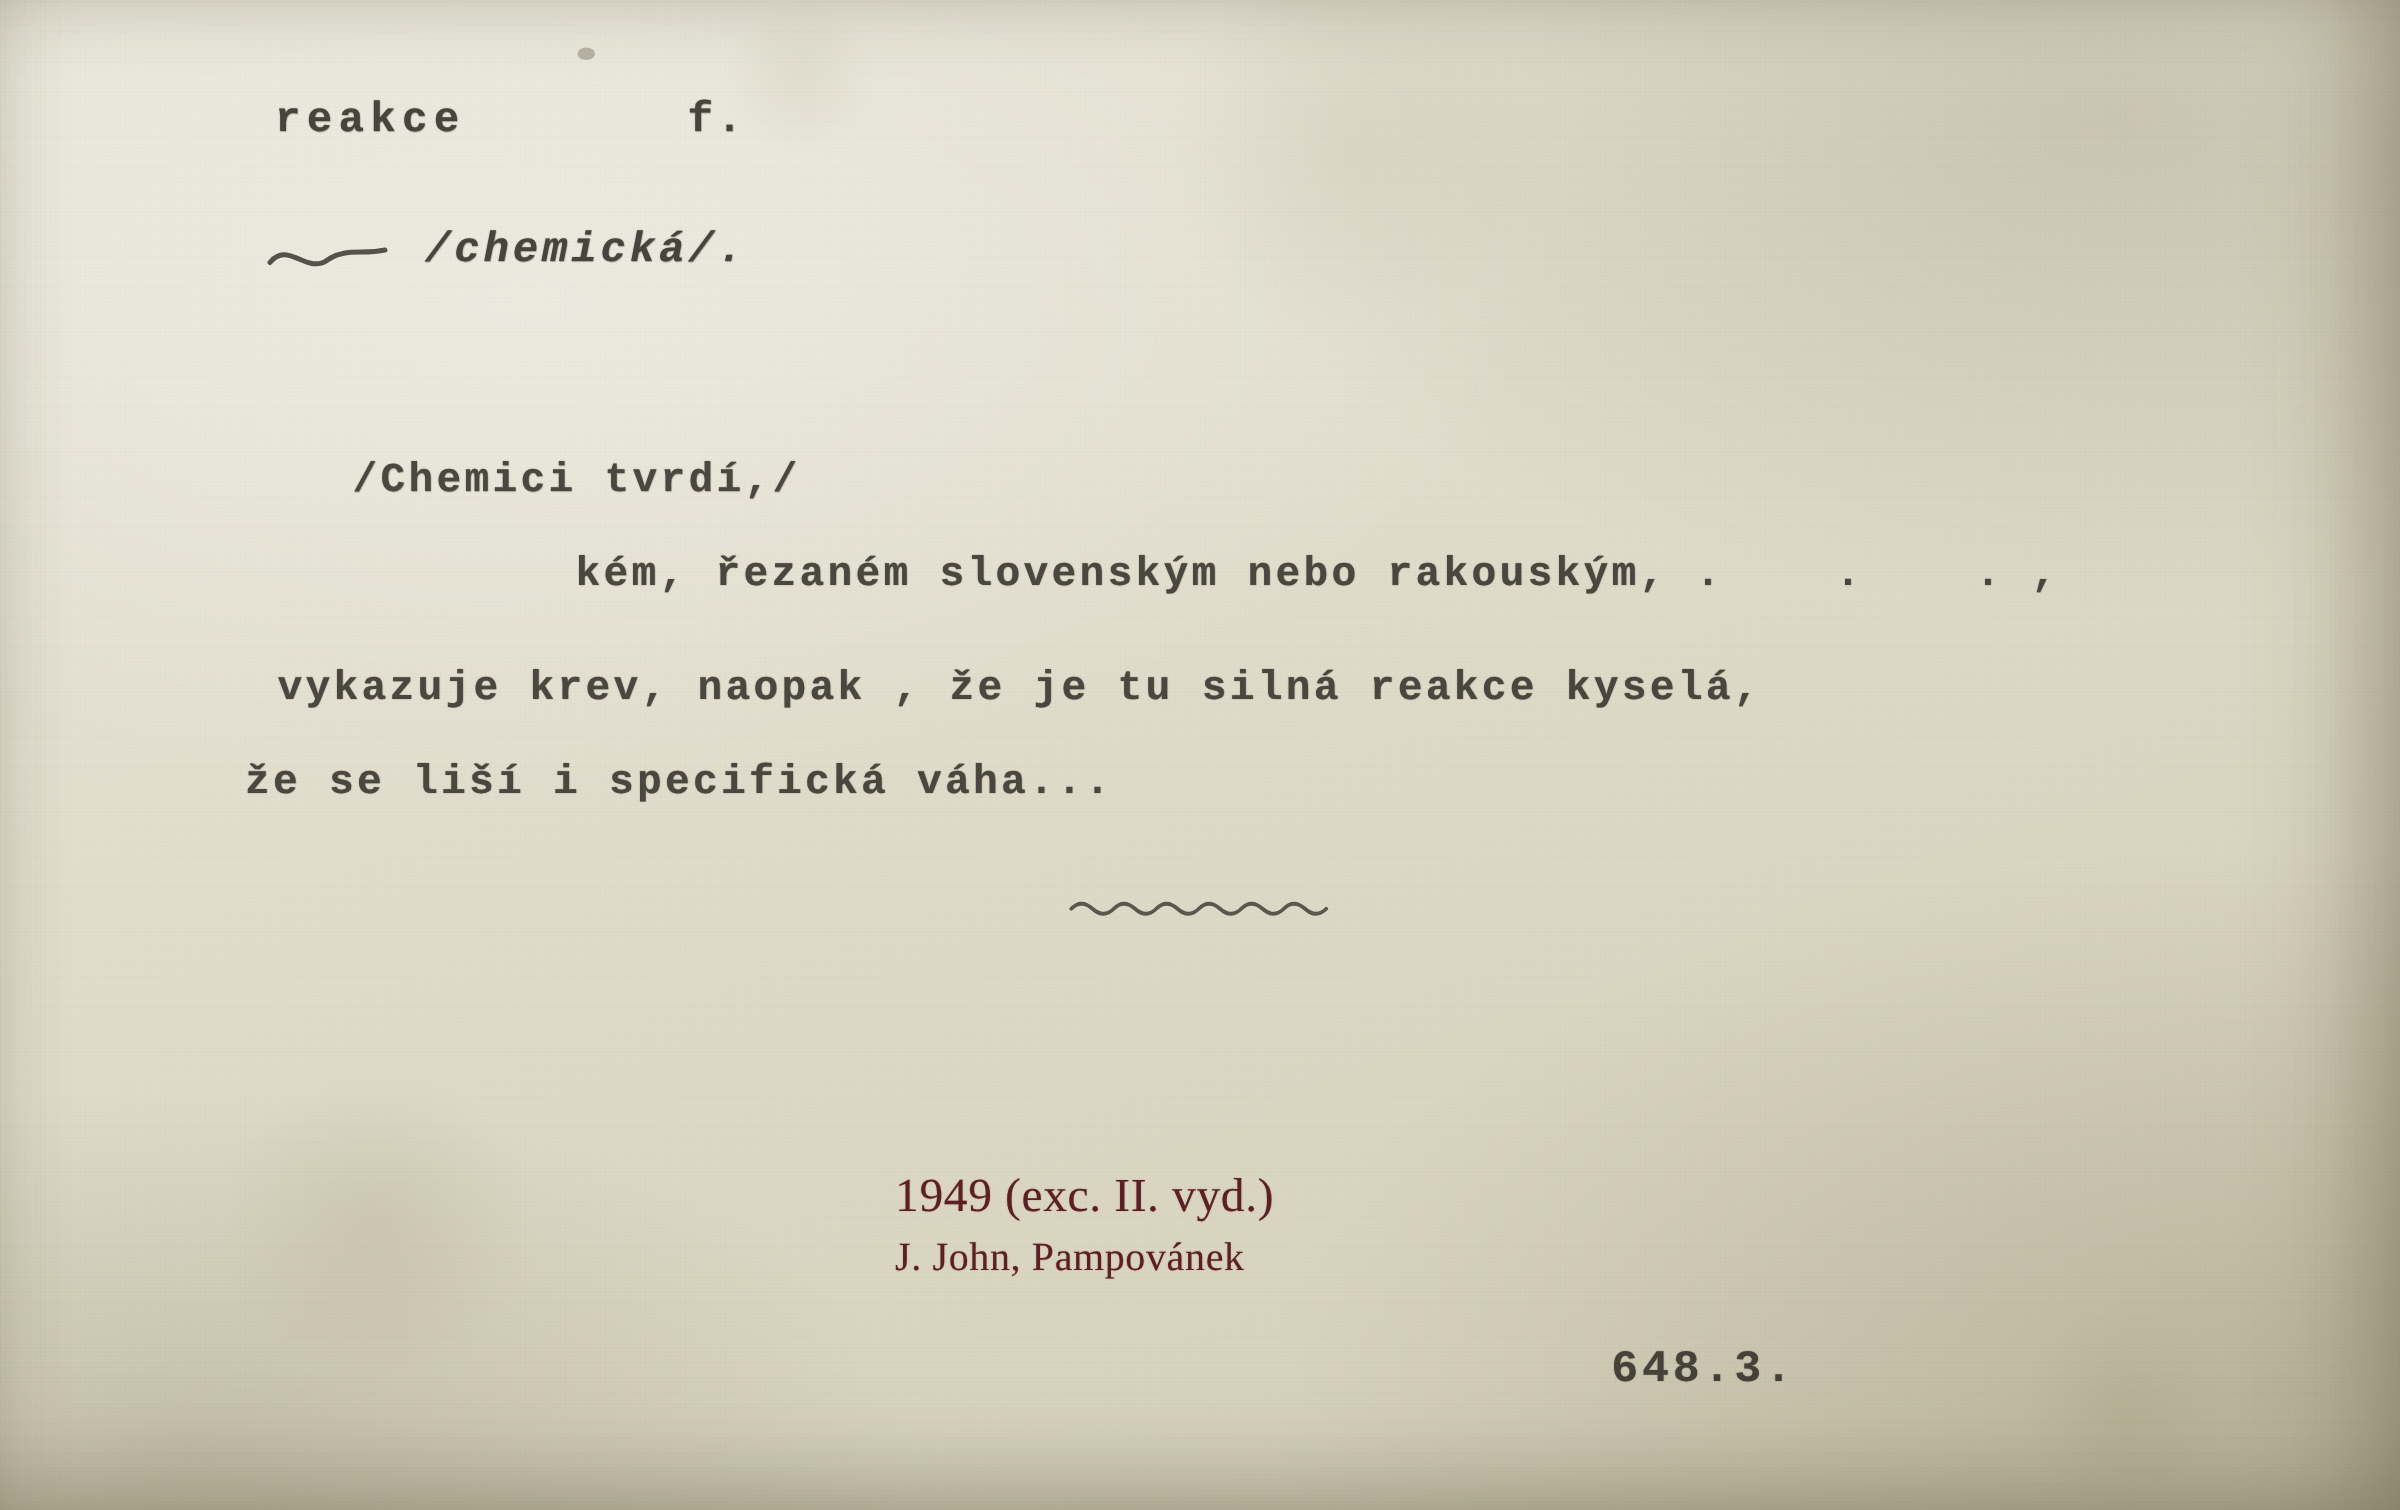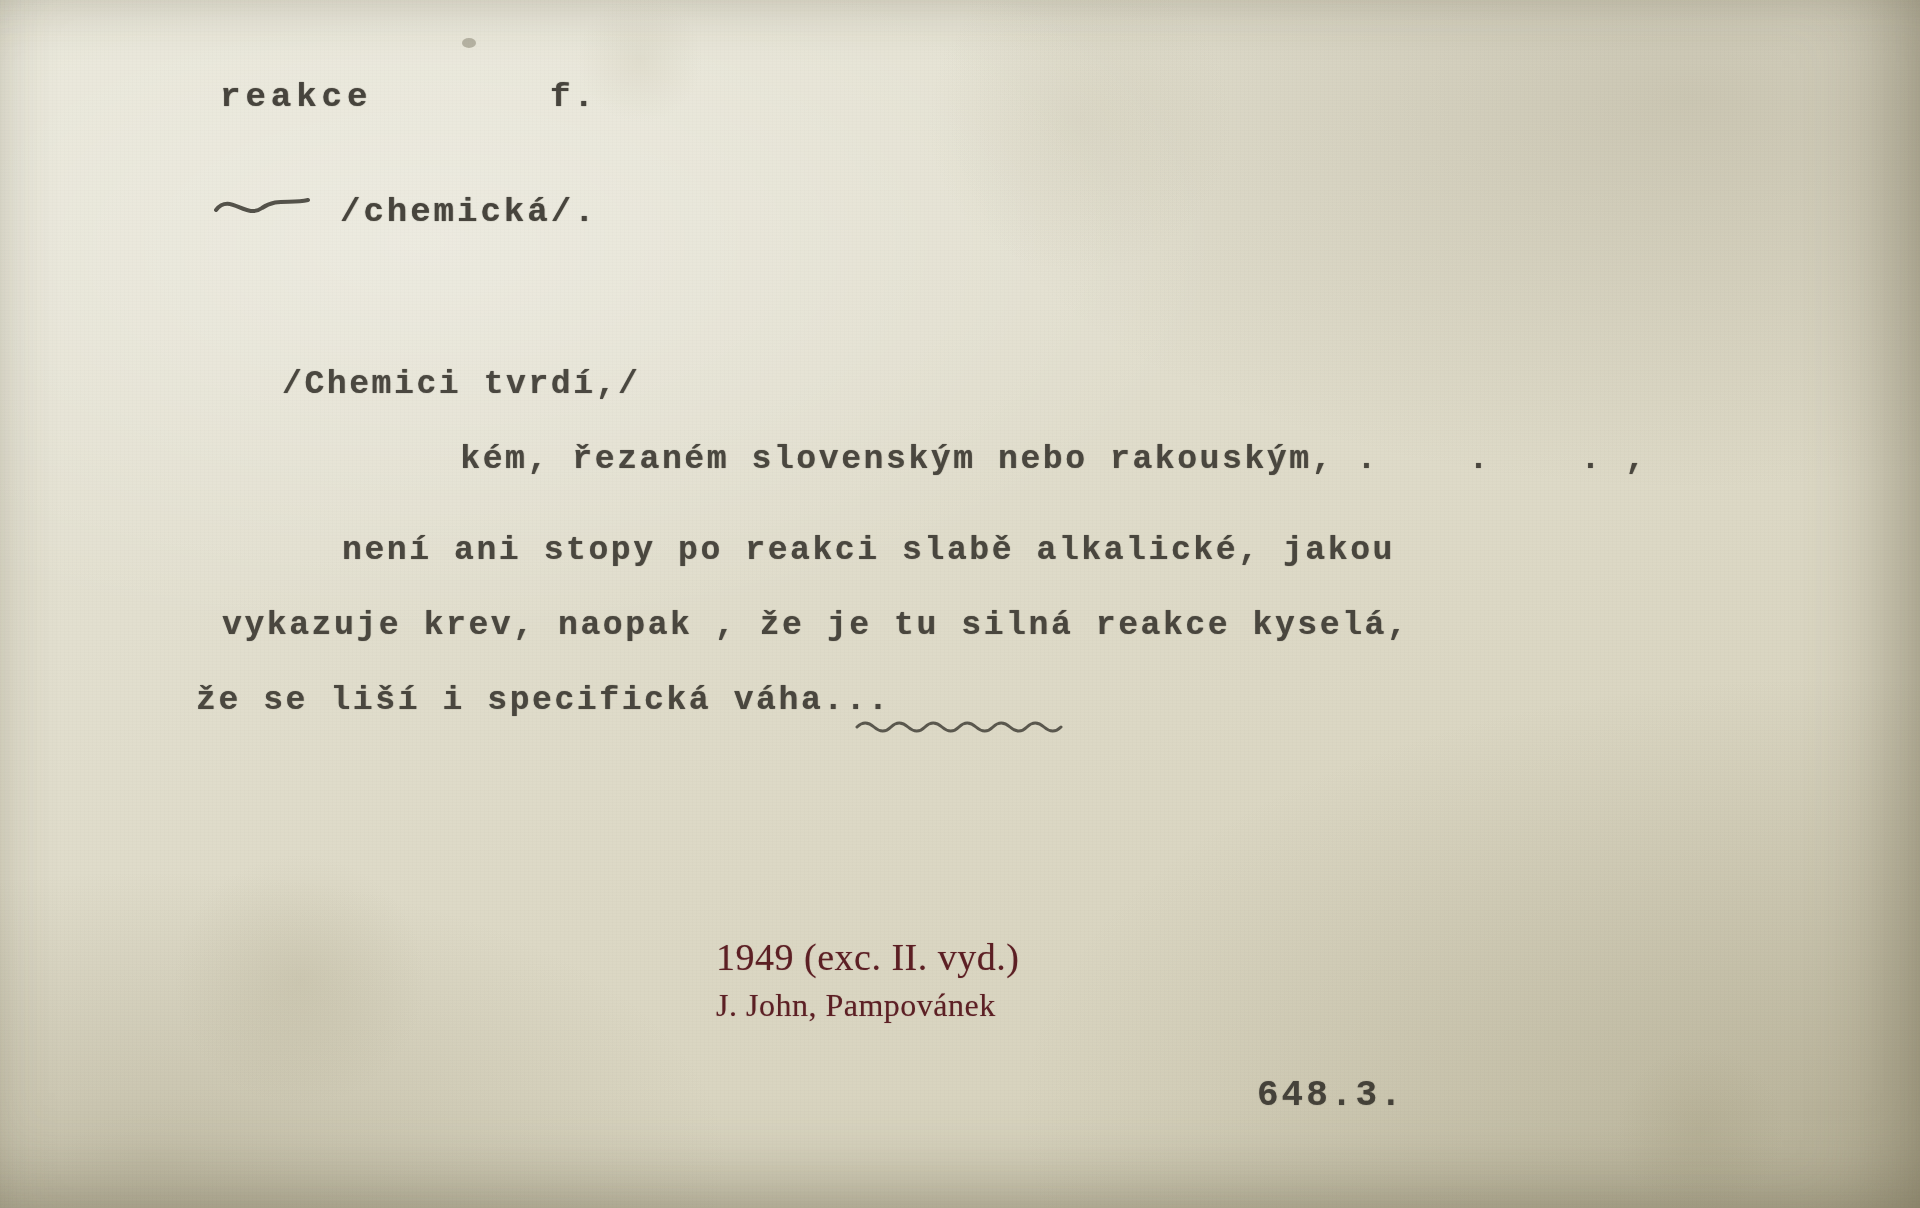--- a/index.html
+++ b/index.html
@@ -79,23 +79,24 @@
     letter-spacing: 5px;
   }
   .pos {
     left: 550px;
     top: 78px;
     font-size: 34px;
     letter-spacing: 3px;
   }
   .subhead {
     left: 340px;
-    top: 193px;
+    top: 182px;
     font-size: 34px;
     letter-spacing: 3px;
+    font-style: italic;
   }
 
   .body-block {
     position: absolute;
     left: 234px;
     top: 368px;
     width: 1640px;
   }
   .line {
     color: #3a3730;
@@ -154,21 +155,21 @@
     font-size: 32px;
     letter-spacing: 0.5px;
     white-space: pre;
     margin-top: 8px;
     margin-left: 0px;
   }
 
   
   .callno {
     position: absolute;
-    left: 1257px;
+    left: 1289px;
     top: 1075px;
     color: #3a3730;
     font-family: "Liberation Mono", "DejaVu Sans Mono", monospace;
     font-weight: 700;
     font-size: 36px;
     letter-spacing: 3px;
     white-space: pre;
     text-shadow: 0 0 1.2px rgba(60,56,46,0.5);
     opacity: 0.92;
   }
@@ -200,21 +201,20 @@
   <div class="tilde-mark">
     <svg width="110" height="34" viewBox="0 0 110 34">
       <path d="M4 20 C 18 2, 34 30, 50 18 C 64 8, 78 14, 96 10" fill="none" stroke="#3a3730" stroke-width="4" stroke-linecap="round" opacity="0.85"></path>
     </svg>
   </div>
   <div class="typed subhead">/chemická/.</div>
 
   <div class="body-block">
     <div class="line l1">/Chemici tvrdí,/</div>
     <div class="line l3">kém, řezaném slovenským nebo rakouským, .    .    . ,</div>
-    <div class="line l4">není ani stopy po reakci slabě alkalické, jakou</div>
     <div class="line l5">vykazuje krev, naopak , že je tu silná reakce kyselá,</div>
     <div class="line l6">že se liší i specifická váha...</div>
   </div>
 
   <div class="wavy-underline">
     <svg width="210" height="20" viewBox="0 0 210 20">
       <path d="M2 12 Q 10 4, 19 12 T 36 12 T 53 12 T 70 12 T 87 12 T 104 12 T 121 12 T 138 12 T 155 12 T 172 12 T 189 12 T 206 12" fill="none" stroke="#3a3730" stroke-width="3" stroke-linecap="round" opacity="0.8"></path>
     </svg>
   </div>
 

